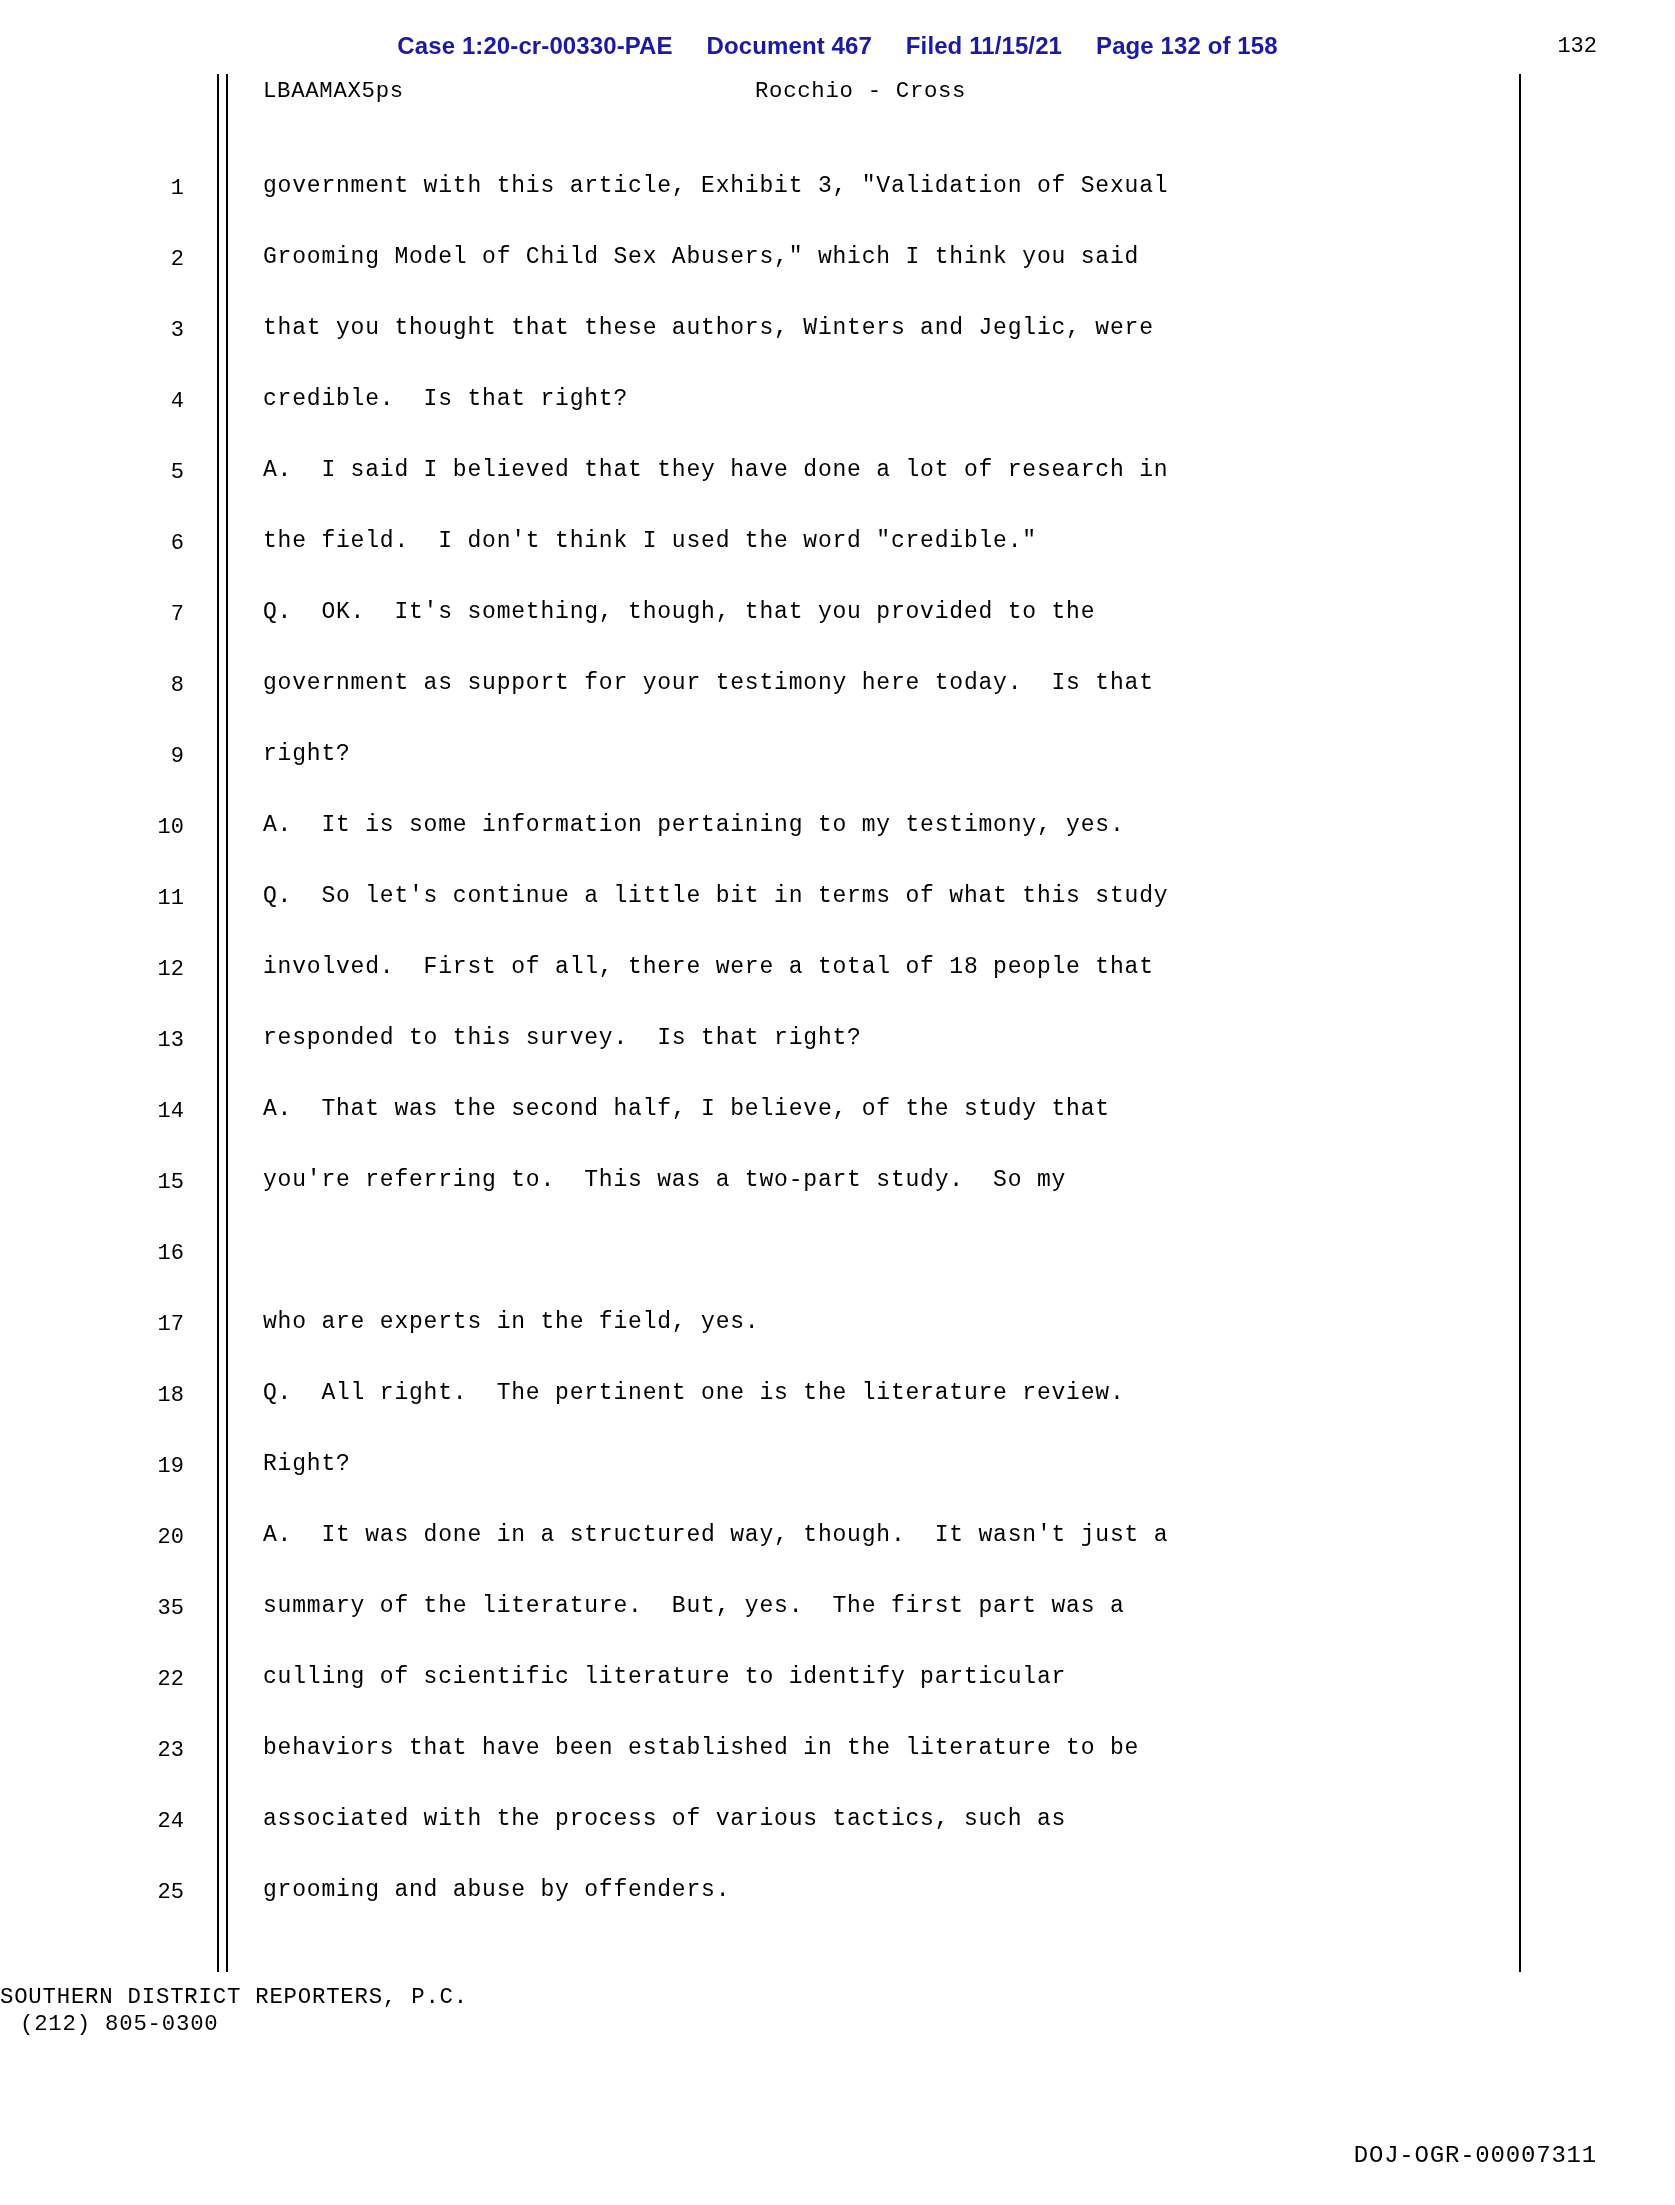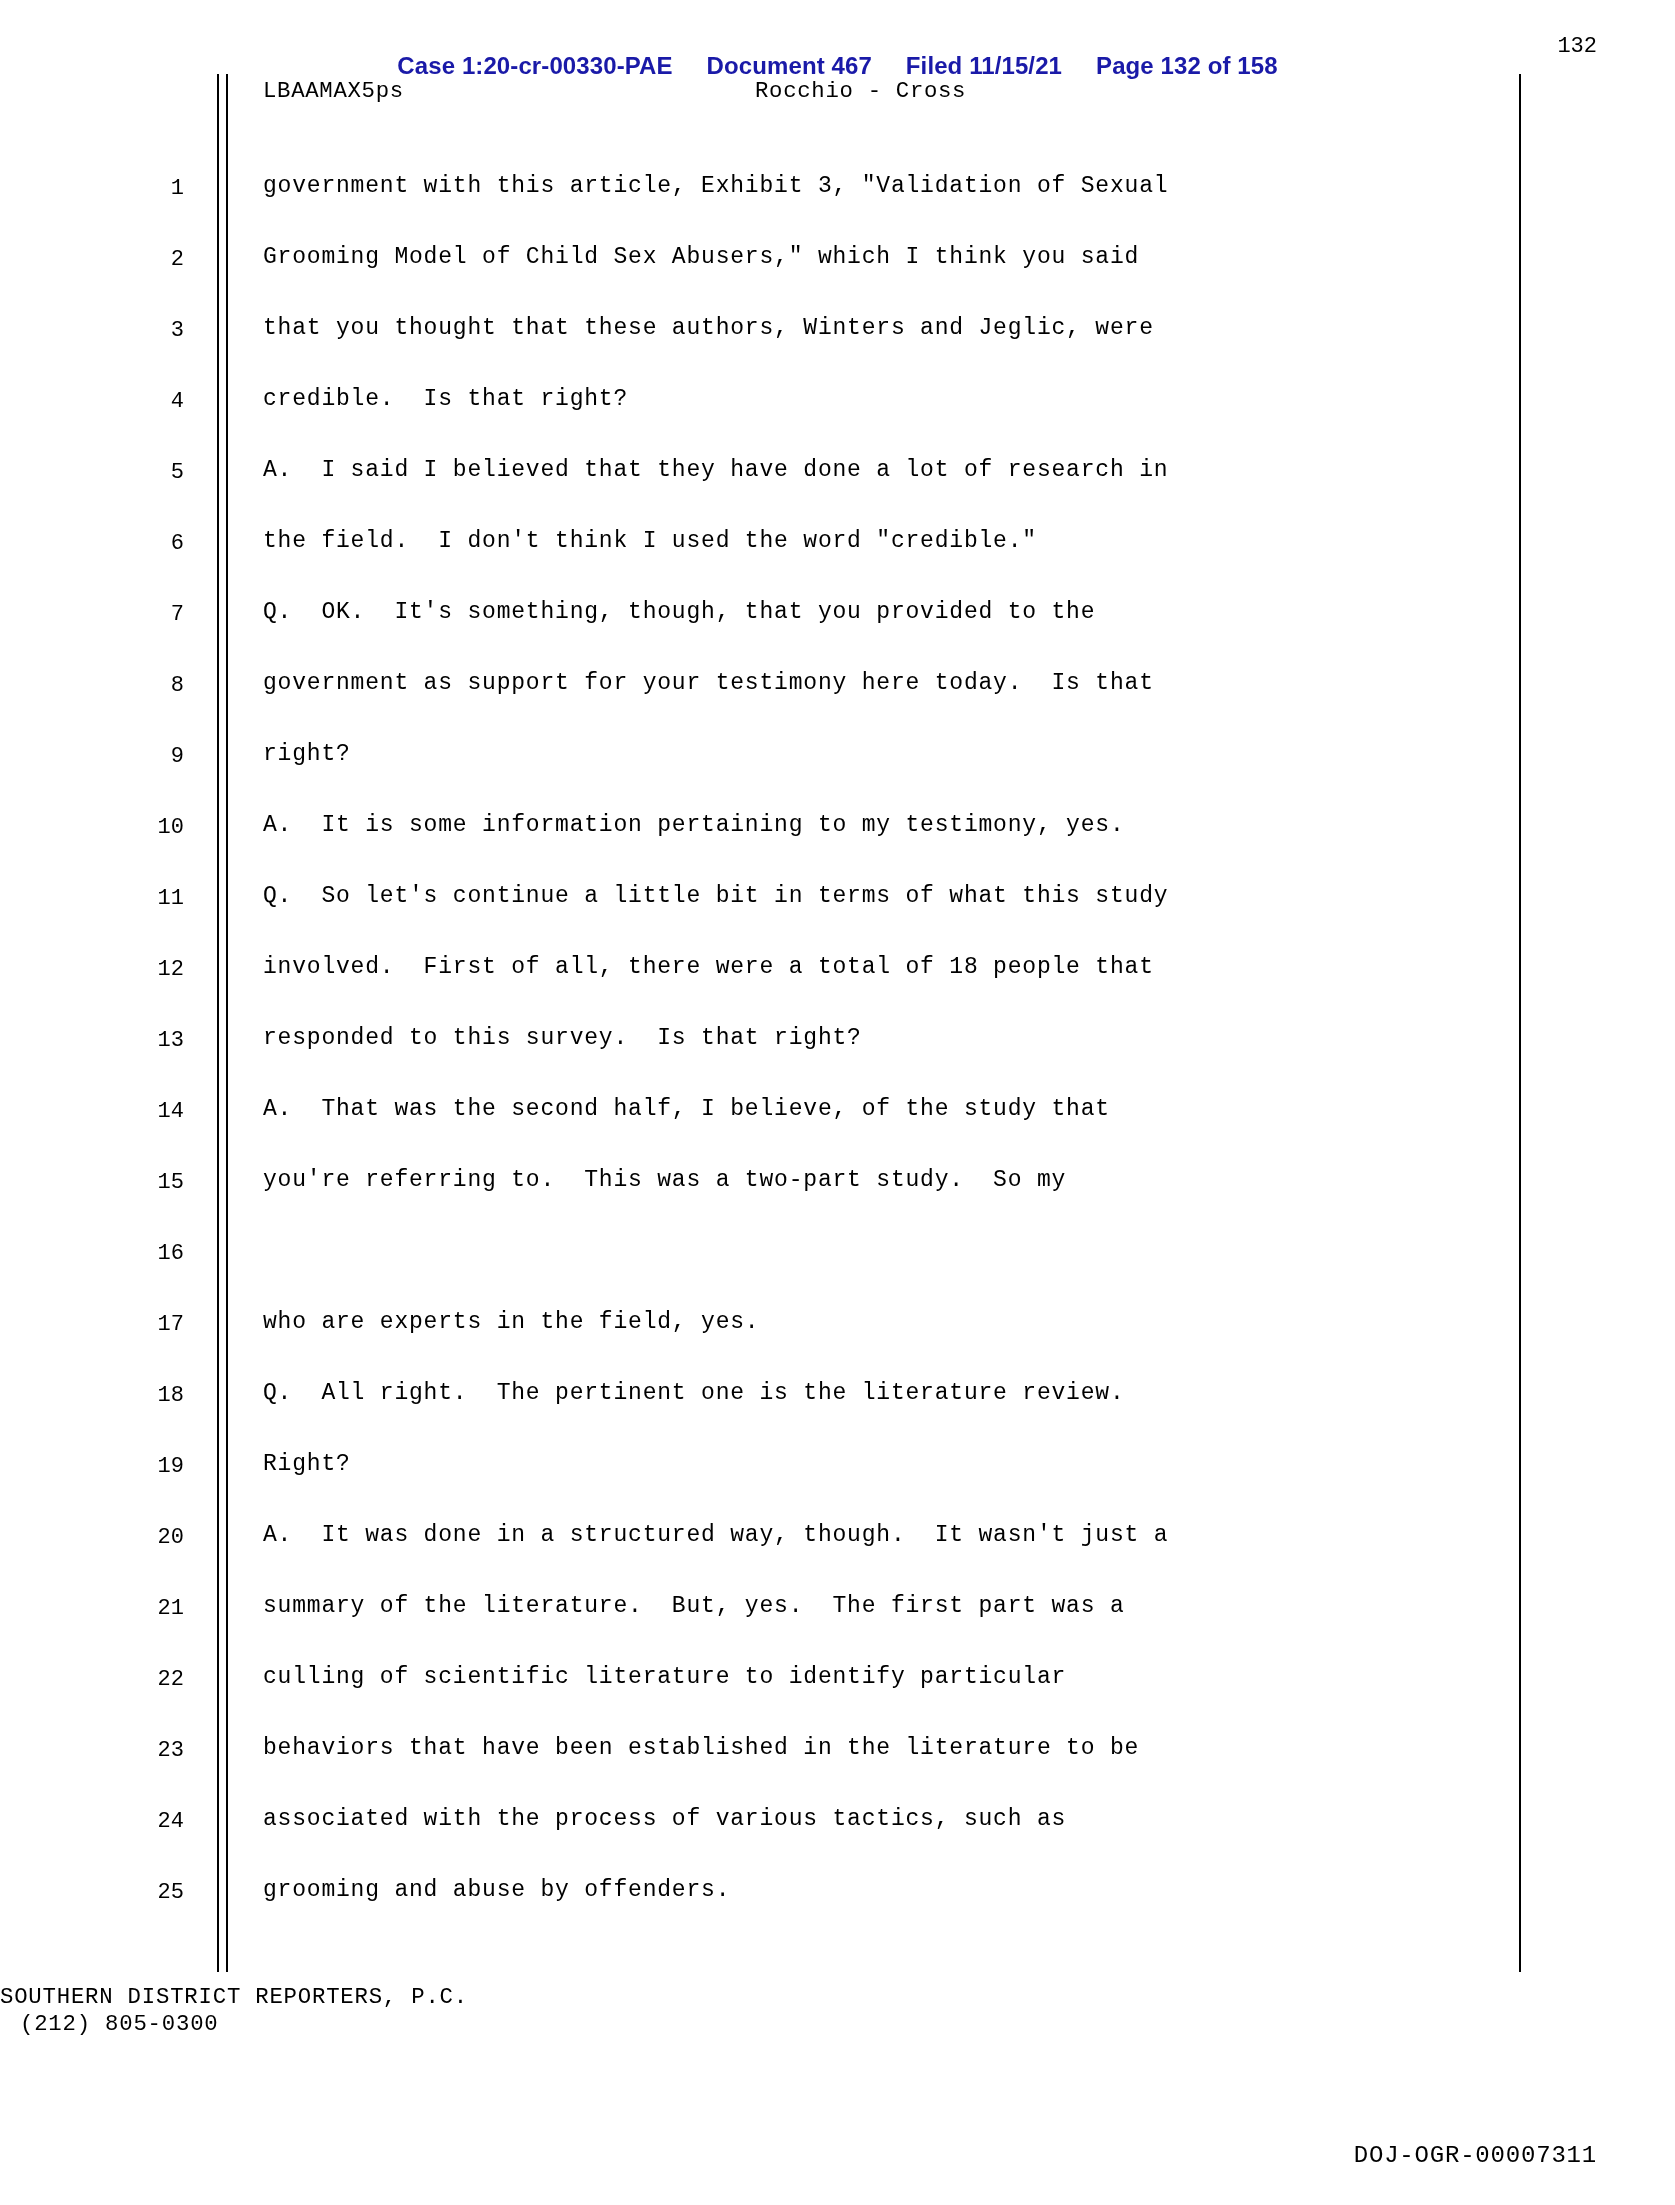--- a/index.html
+++ b/index.html
@@ -27,21 +27,20 @@
     top: 32px;
     left: 0;
     width: 1675px;
     text-align: center;
     font-family: "Liberation Sans", sans-serif;
     font-size: 24px;
     font-weight: bold;
     color: #1a1aa8;
     letter-spacing: 0.1px;
     white-space: nowrap;
-    margin-top: 20px;
   }
   .ecf-stamp span.seg {
     margin-right: 34px;
   }
   .ecf-stamp span.seg:last-child {
     margin-right: 0;
   }
   .page-number-right {
     position: absolute;
     top: 34px;
@@ -250,21 +249,21 @@
       </div>
     <div class="line-row">
         <div class="line-no">19</div>
         <div class="line-text">Right?</div>
       </div>
     <div class="line-row">
         <div class="line-no">20</div>
         <div class="line-text">A.  It was done in a structured way, though.  It wasn't just a</div>
       </div>
     <div class="line-row">
-        <div class="line-no">21</div>
+        <div class="line-no">35</div>
         <div class="line-text">summary of the literature.  But, yes.  The first part was a</div>
       </div>
     <div class="line-row">
         <div class="line-no">22</div>
         <div class="line-text">culling of scientific literature to identify particular</div>
       </div>
     <div class="line-row">
         <div class="line-no">23</div>
         <div class="line-text">behaviors that have been established in the literature to be</div>
       </div>

